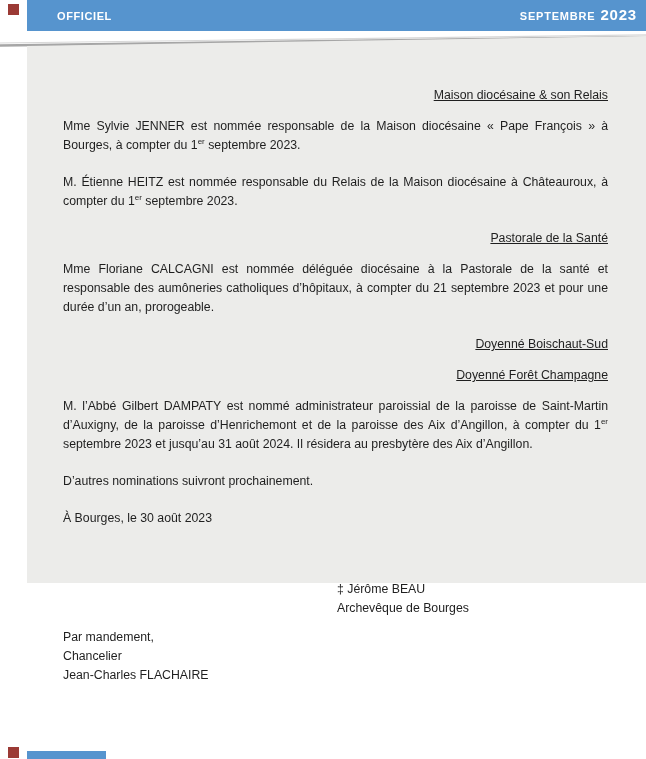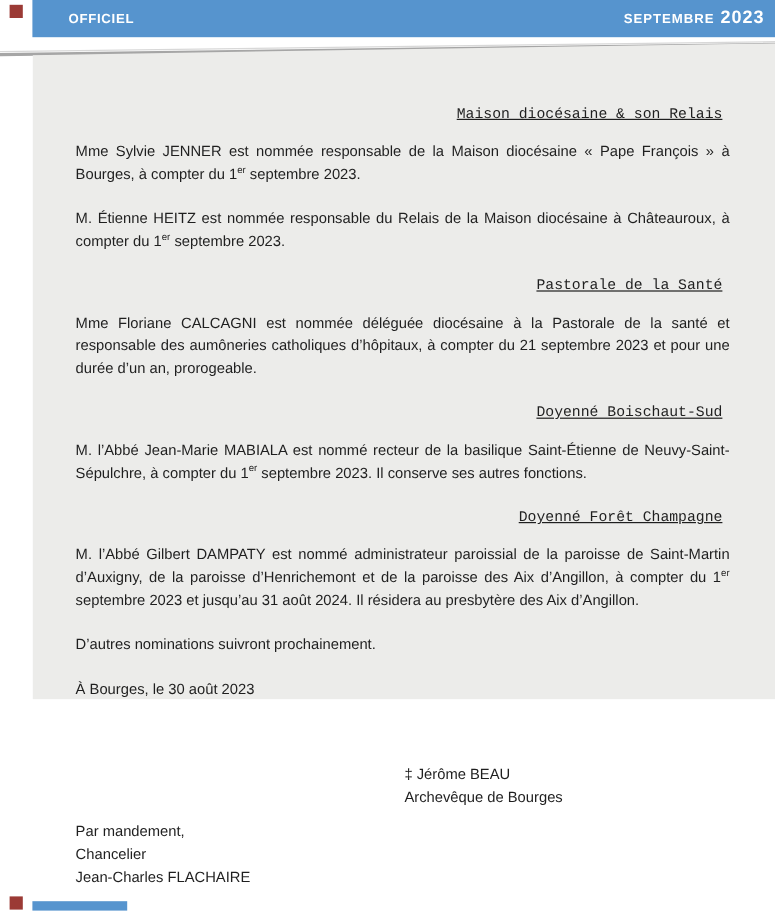--- a/index.html
+++ b/index.html
@@ -30,21 +30,21 @@
   
   .page-area{position:absolute;left:27px;top:33px;right:0;bottom:0;background:var(--page-bg);
     -webkit-clip-path:polygon(0 13px,100% 3px,100% 100%,0 100%);
     clip-path:polygon(0 13px,100% 3px,100% 100%,0 100%);}
 
   
   .footer-band{position:absolute;left:27px;top:751px;width:79px;height:8px;background:var(--accent-blue);}
 
   
   .doc{position:absolute;left:63px;right:38px;top:86px;font-size:12.3px;line-height:19px;}
-  .doc .heading{text-align:right;text-decoration:underline;margin:0 6px 12px 0;font-family:Liberation Mono, monospace;}
+  .doc .heading{text-align:right;text-decoration:underline;margin:0 0 12px 0;}
   .doc .para{text-align:justify;margin:0 0 18px 0;}
   .doc .para b{font-weight:normal;}
   .doc sup{font-size:8px;line-height:0;vertical-align:super;}
   .sig-block{margin:52px 0 0 274px;}
   .mand-block{margin:10px 0 12px 0;}
 </style>
 </head>
 <body>
 
 <div class="stage">
@@ -63,21 +63,20 @@
 
   <div class="page-area"></div>
 
   <div class="doc">
     <div class="heading">Maison diocésaine &amp; son Relais</div>
     <p class="para"><span>Mme </span><b>Sylvie JENNER</b><span> est nommée responsable de la Maison diocésaine « Pape François » à Bourges, à compter du 1</span><sup>er</sup><span> septembre 2023.</span></p>
     <p class="para"><span>M. </span><b>Étienne HEITZ</b><span> est nommée responsable du Relais de la Maison diocésaine à Châteauroux, à compter du 1</span><sup>er</sup><span> septembre 2023.</span></p>
     <div class="heading">Pastorale de la Santé</div>
     <p class="para"><span>Mme </span><b>Floriane CALCAGNI</b><span> est nommée déléguée diocésaine à la Pastorale de la santé et responsable des aumôneries catholiques d’hôpitaux, à compter du 21 septembre 2023 et pour une durée d’un an, prorogeable.</span></p>
     <div class="heading">Doyenné Boischaut-Sud</div>
-    <p class="para"><span>M. l’Abbé </span><b>Jean-Marie MABIALA</b><span> est nommé recteur de la basilique Saint-Étienne de Neuvy-Saint-Sépulchre, à compter du 1</span><sup>er</sup><span> septembre 2023. Il conserve ses autres fonctions.</span></p>
     <div class="heading">Doyenné Forêt Champagne</div>
     <p class="para"><span>M. l’Abbé </span><b>Gilbert DAMPATY</b><span> est nommé administrateur paroissial de la paroisse de Saint-Martin d’Auxigny, de la paroisse d’Henrichemont et de la paroisse des Aix d’Angillon, à compter du 1</span><sup>er</sup><span> septembre 2023 et jusqu’au 31 août 2024. Il résidera au presbytère des Aix d’Angillon.</span></p>
     <p class="para"><span>D’autres nominations suivront prochainement.</span></p>
     <p class="para"><span>À Bourges, le 30 août 2023</span></p>
 
     <div class="sig-block">
       <div>‡ Jérôme BEAU</div>
       <div>Archevêque de Bourges</div>
     </div>
 

